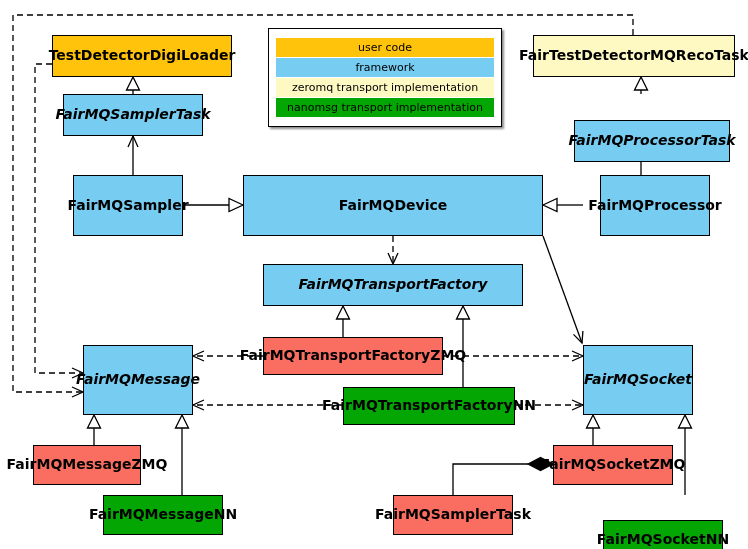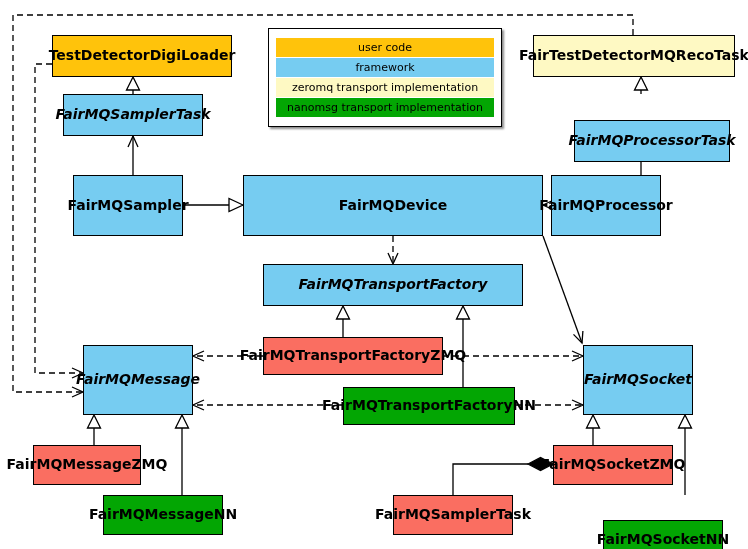--- a/index.html
+++ b/index.html
@@ -151,21 +151,21 @@
   <div class="node" style="left: 533px; top: 35px; width: 202px; height: 42px; background: #fef9c3;">FairTestDetectorMQRecoTask</div>
 
   <div class="node abstract" style="left: 63px; top: 94px; width: 140px; height: 42px; background: rgb(118, 204, 241);">FairMQSamplerTask</div>
 
   <div class="node abstract" style="left: 574px; top: 94px; width: 156px; height: 42px; background: rgb(118, 204, 241); margin-top: 26px;">FairMQProcessorTask</div>
 
   <div class="node" style="left: 73px; top: 175px; width: 110px; height: 61px; background: rgb(118, 204, 241);">FairMQSampler</div>
 
   <div class="node" style="left: 243px; top: 175px; width: 300px; height: 61px; background: rgb(118, 204, 241);">FairMQDevice</div>
 
-  <div class="node" style="left: 551px; top: 175px; width: 110px; height: 61px; background: rgb(118, 204, 241);">FairMQProcessor</div>
+  <div class="node" style="left: 600px; top: 175px; width: 110px; height: 61px; background: rgb(118, 204, 241);">FairMQProcessor</div>
 
   <div class="node abstract" style="left: 263px; top: 264px; width: 260px; height: 42px; background: rgb(118, 204, 241);">FairMQTransportFactory</div>
 
   <div class="node" style="left: 263px; top: 337px; width: 180px; height: 38px; background: rgb(250, 110, 97);">FairMQTransportFactoryZMQ</div>
 
   <div class="node" style="left: 343px; top: 387px; width: 172px; height: 38px; background: rgb(3, 166, 3);">FairMQTransportFactoryNN</div>
 
   <div class="node abstract" style="left: 83px; top: 345px; width: 110px; height: 70px; background: rgb(118, 204, 241);">FairMQMessage</div>
 
   <div class="node abstract" style="left: 583px; top: 345px; width: 110px; height: 70px; background: rgb(118, 204, 241);">FairMQSocket</div>

